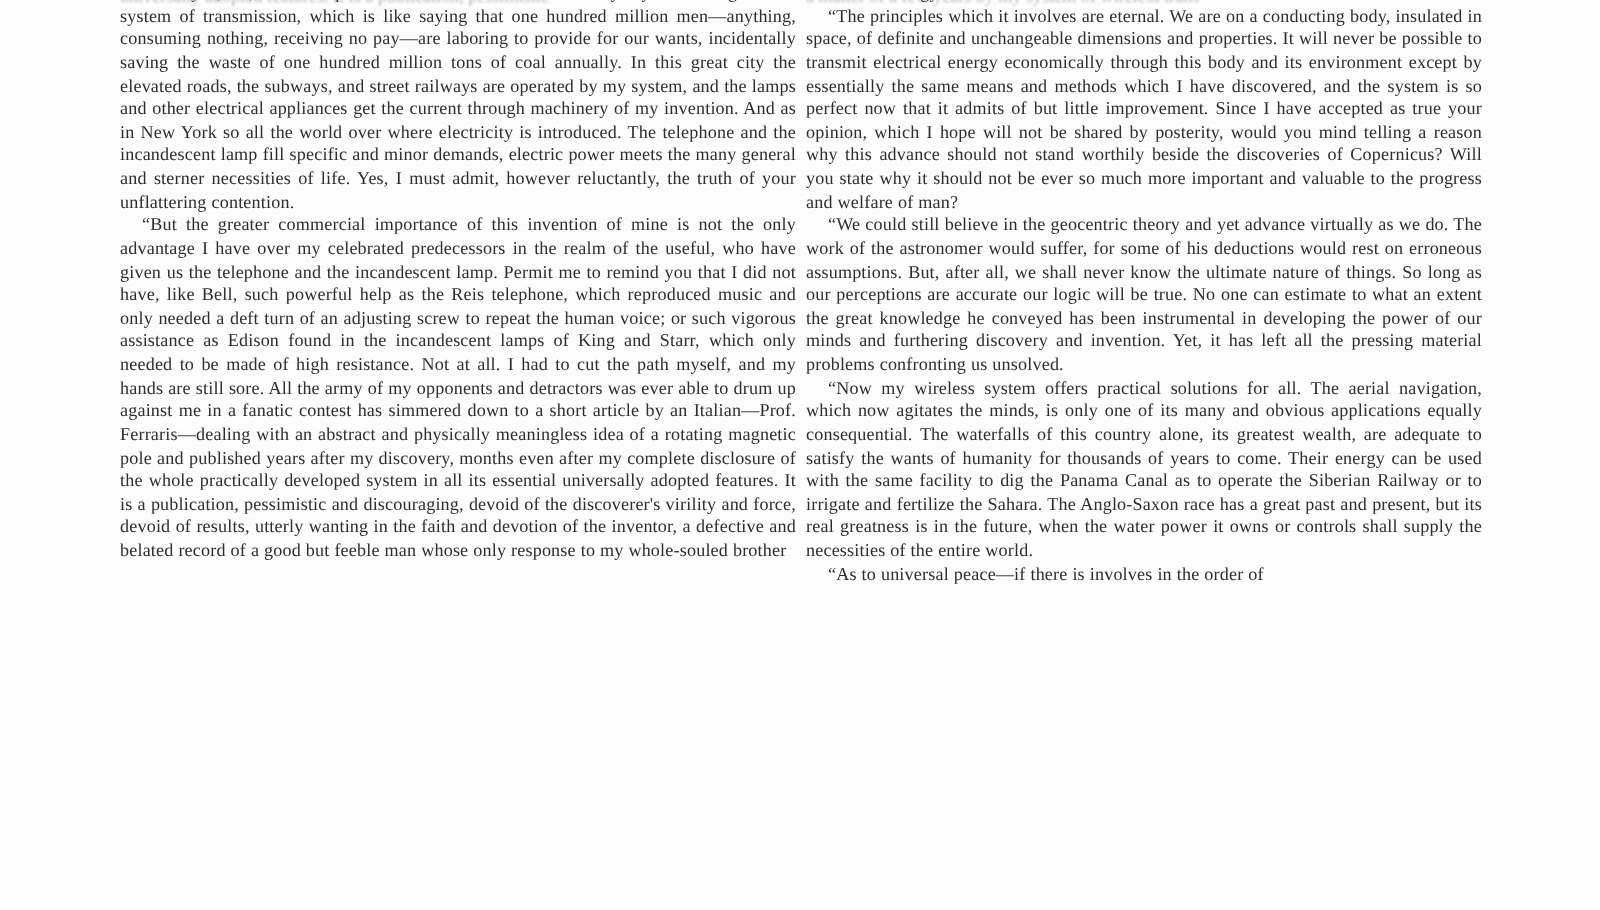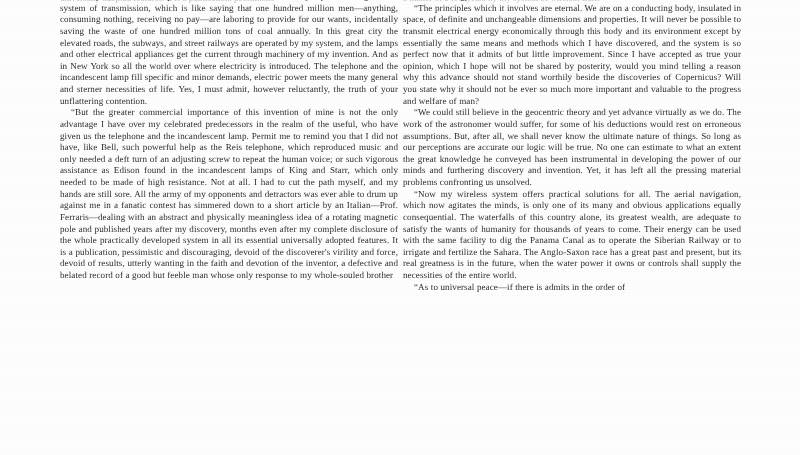--- a/index.html
+++ b/index.html
@@ -120,19 +120,19 @@
     <div class="col">
       <p class="para indent">“Nearly 4,000,000 horse-power of waterfalls are harnessed by my alternating-current system of transmission, which is like saying that one hundred million men—anything, consuming nothing, receiving no pay—are laboring to provide for our wants, incidentally saving the waste of one hundred million tons of coal annually. In this great city the elevated roads, the subways, and street railways are operated by my system, and the lamps and other electrical appliances get the current through machinery of my invention. And as in New York so all the world over where electricity is introduced. The telephone and the incandescent lamp fill specific and minor demands, electric power meets the many general and sterner necessities of life. Yes, I must admit, however reluctantly, the truth of your unflattering contention.</p>
       <p class="para indent">“But the greater commercial importance of this invention of mine is not the only advantage I have over my celebrated predecessors in the realm of the useful, who have given us the telephone and the incandescent lamp. Permit me to remind you that I did not have, like Bell, such powerful help as the Reis telephone, which reproduced music and only needed a deft turn of an adjusting screw to repeat the human voice; or such vigorous assistance as Edison found in the incandescent lamps of King and Starr, which only needed to be made of high resistance. Not at all. I had to cut the path myself, and my hands are still sore. All the army of my opponents and detractors was ever able to drum up against me in a fanatic contest has simmered down to a short article by an Italian—Prof. Ferraris—dealing with an abstract and physically meaningless idea of a rotating magnetic pole and published years after my discovery, months even after my complete disclosure of the whole practically developed system in all its essential universally adopted features. It is a publication, pessimistic and discouraging, devoid of the discoverer's virility and force, devoid of results, utterly wanting in the faith and devotion of the inventor, a defective and belated record of a good but feeble man whose only response to my whole-souled brother</p>
     </div>
 
     <div class="col">
       <p class="para cont">mission of energy.</p>
       <p class="para indent">“The principles which it involves are eternal. We are on a conducting body, insulated in space, of definite and unchangeable dimensions and properties. It will never be possible to transmit electrical energy economically through this body and its environment except by essentially the same means and methods which I have discovered, and the system is so perfect now that it admits of but little improvement. Since I have accepted as true your opinion, which I hope will not be shared by posterity, would you mind telling a reason why this advance should not stand worthily beside the discoveries of Copernicus? Will you state why it should not be ever so much more important and valuable to the progress and welfare of man?</p>
       <p class="para indent">“We could still believe in the geocentric theory and yet advance virtually as we do. The work of the astronomer would suffer, for some of his deductions would rest on erroneous assumptions. But, after all, we shall never know the ultimate nature of things. So long as our perceptions are accurate our logic will be true. No one can estimate to what an extent the great knowledge he conveyed has been instrumental in developing the power of our minds and furthering discovery and invention. Yet, it has left all the pressing material problems confronting us unsolved.</p>
       <p class="para indent">“Now my wireless system offers practical solutions for all. The aerial navigation, which now agitates the minds, is only one of its many and obvious applications equally consequential. The waterfalls of this country alone, its greatest wealth, are adequate to satisfy the wants of humanity for thousands of years to come. Their energy can be used with the same facility to dig the Panama Canal as to operate the Siberian Railway or to irrigate and fertilize the Sahara. The Anglo-Saxon race has a great past and present, but its real greatness is in the future, when the water power it owns or controls shall supply the necessities of the entire world.</p>
-      <p class="para indent">“As to universal peace—if there is admits in the order of</p>
+      <p class="para indent">“As to universal peace—if there is involves in the order of</p>
     </div>
 
   </div>
 
   <div class="scan-grain"></div>
 </div>
 
 </body></html>

